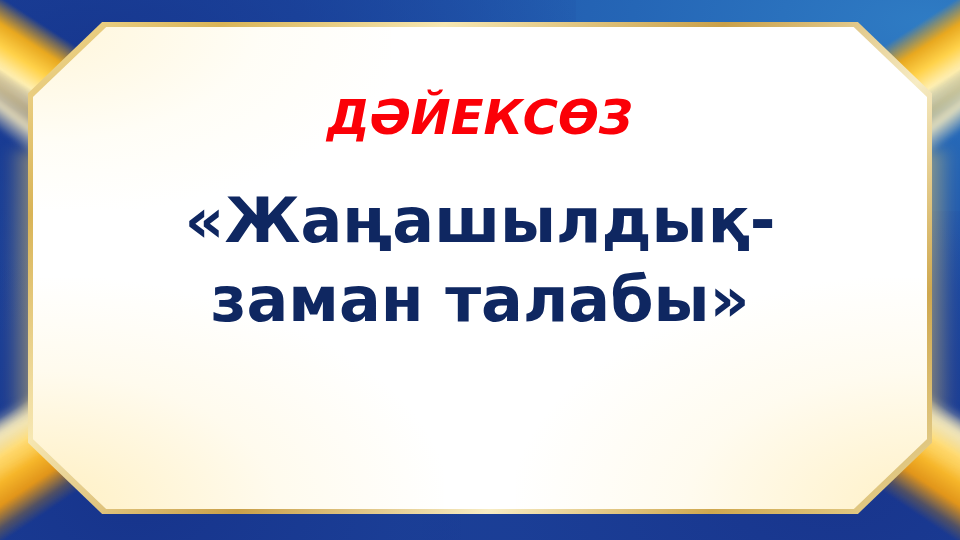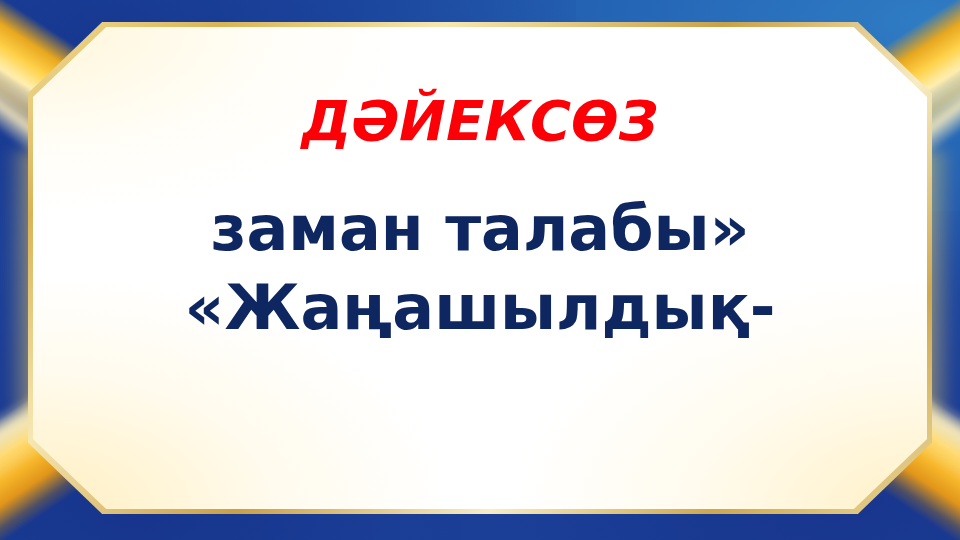--- a/index.html
+++ b/index.html
@@ -246,21 +246,21 @@
     display: flex;
     flex-direction: column;
     align-items: center;
     justify-content: flex-start;
     padding-top: 66px;
     box-sizing: border-box;
   }
 
   .heading {
     color: #fb0007;
-    font-size: 56px;
+    font-size: 48px;
     font-weight: bold;
     font-style: italic;
     letter-spacing: 0px;
     line-height: 1;
     margin: 0;
     white-space: nowrap;
   }
 
   .quote {
     margin: 0;
@@ -300,20 +300,20 @@
     <div class="panel-gold"></div>
     <div class="panel-white">
       <div class="panel-sheen-tl"></div>
       <div class="panel-sheen-bl"></div>
       <div class="panel-sheen-br"></div>
 
       <div class="content">
         <h1 class="heading">ДӘЙЕКСӨЗ</h1>
 
         <p class="quote">
+          <span class="quote-line">«Жаңашылдық-</span>
           <span class="quote-line">заман талабы»</span>
-          <span class="quote-line">«Жаңашылдық-</span>
         </p>
       </div>
     </div>
   </div>
 
 </div>
 
 </body></html>

